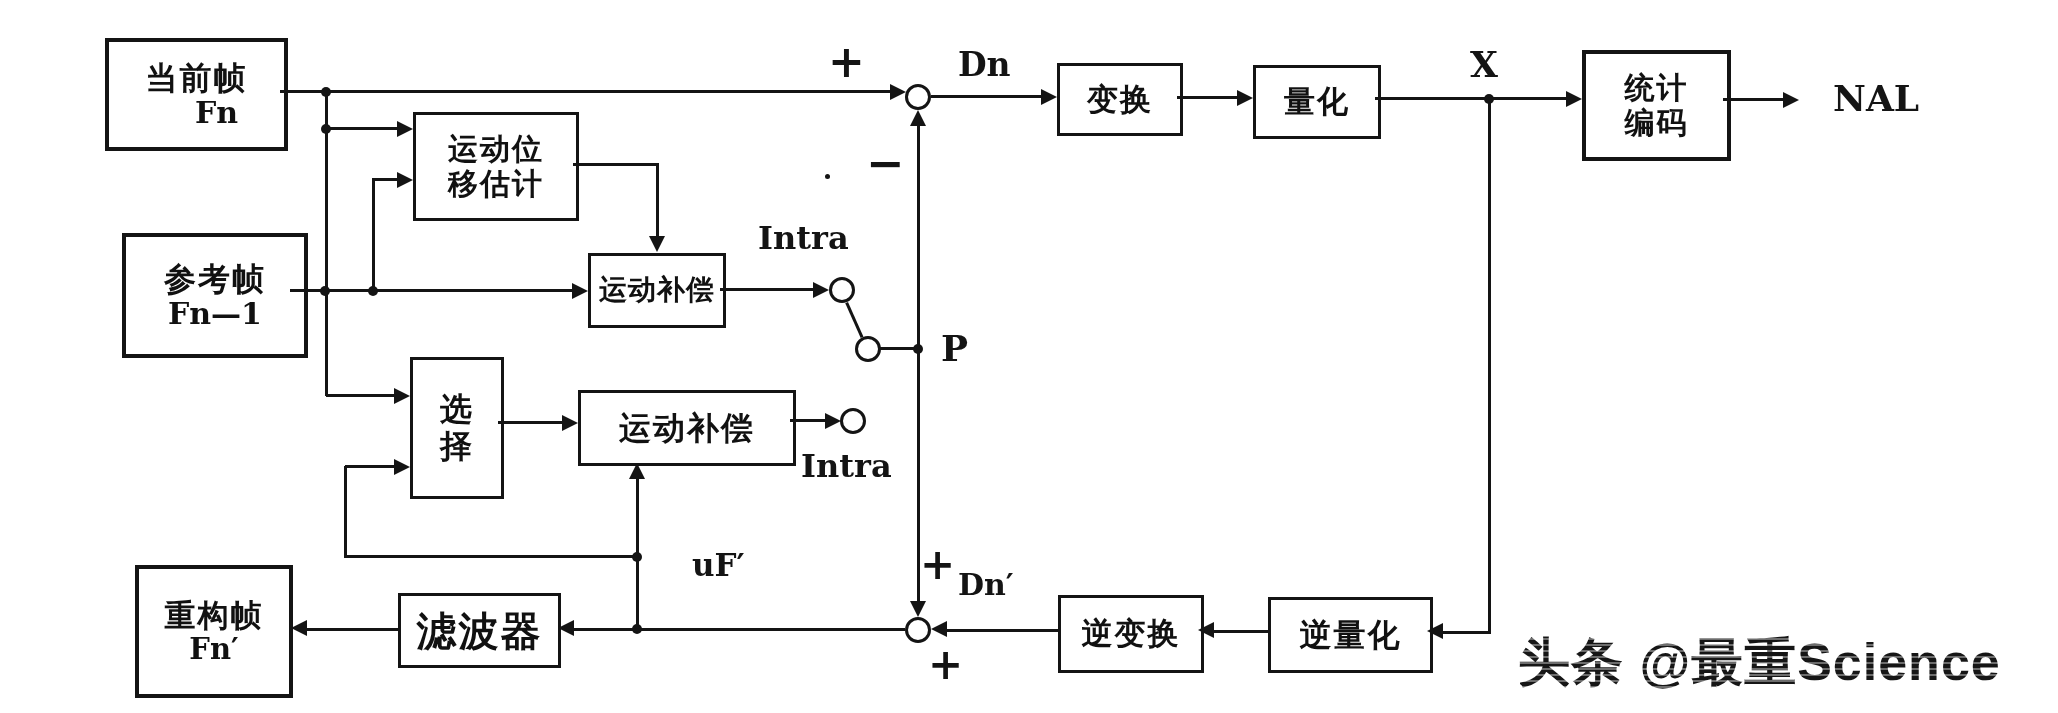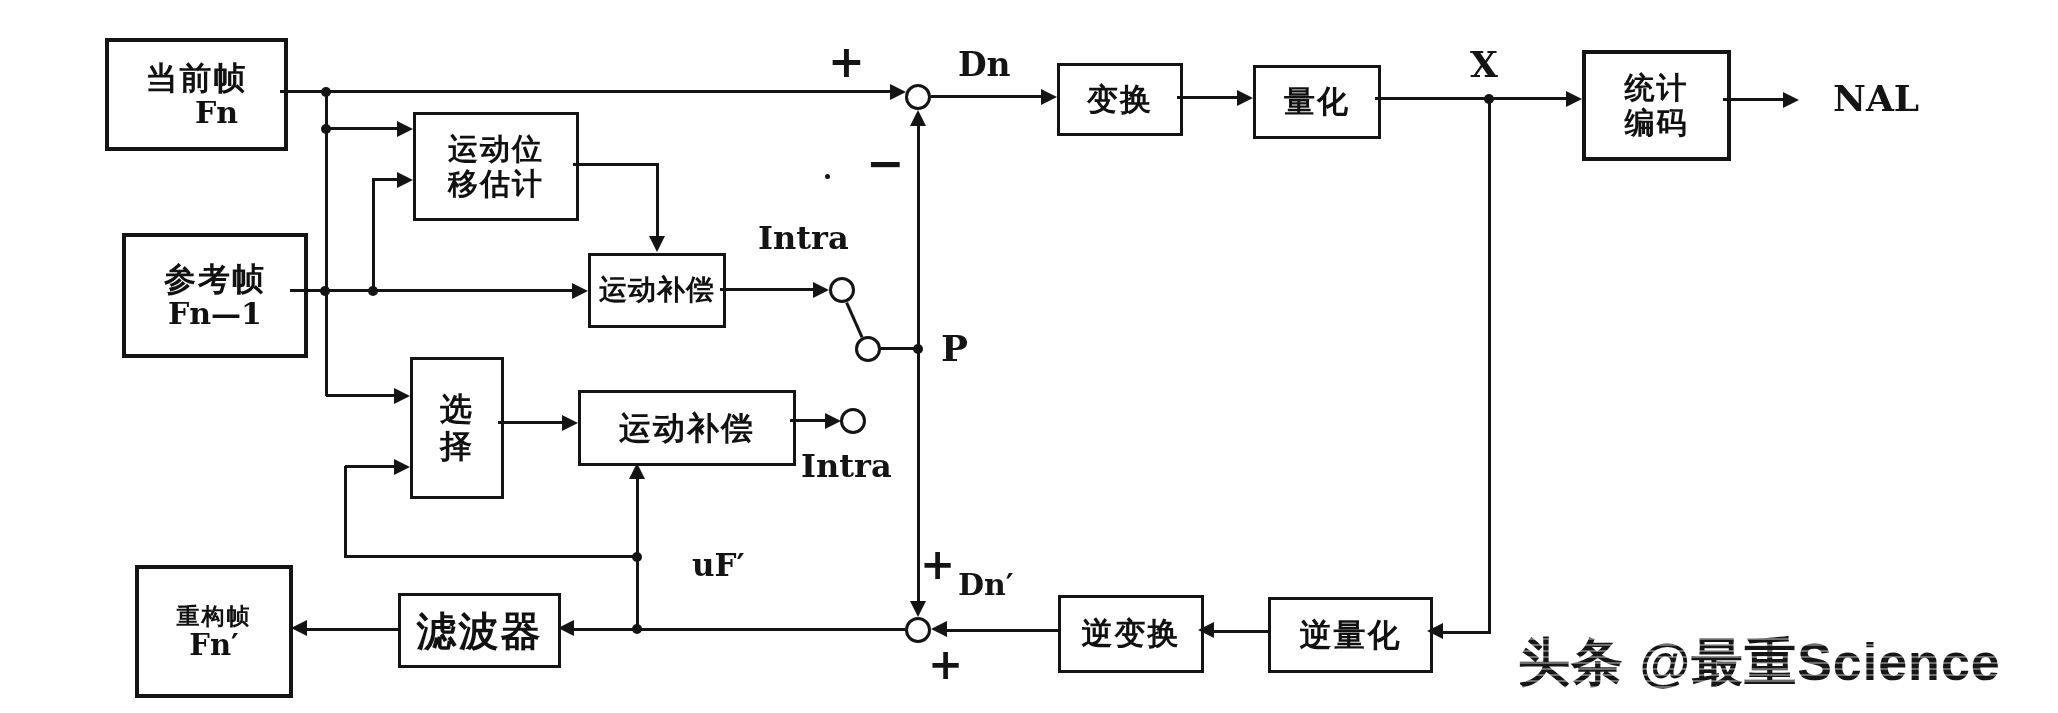--- a/index.html
+++ b/index.html
@@ -58,21 +58,21 @@
   <div class="box" style="left:410px;top:357px;width:88px;height:136px;">
     <span class="zh" style="font-size:32px;">选
 择</span>
   </div>
 
   <div class="box" style="left:578px;top:390px;width:212px;height:70px;">
     <span class="zh" style="font-size:32px;">运动补偿</span>
   </div>
 
   <div class="box heavy" style="left:135px;top:565px;width:150px;height:125px;">
-    <span class="zh" style="font-size:23px;">重构帧</span>
+    <span class="zh" style="font-size:31px;">重构帧</span>
     <span class="sub" style="font-size:29px;">Fn′</span>
   </div>
 
   <div class="box" style="left:398px;top:593px;width:157px;height:69px;">
     <span class="zh" style="font-size:40px;">滤波器</span>
   </div>
 
   <div class="box" style="left:1057px;top:63px;width:120px;height:67px;">
     <span class="zh" style="font-size:31px;">变换</span>
   </div>

